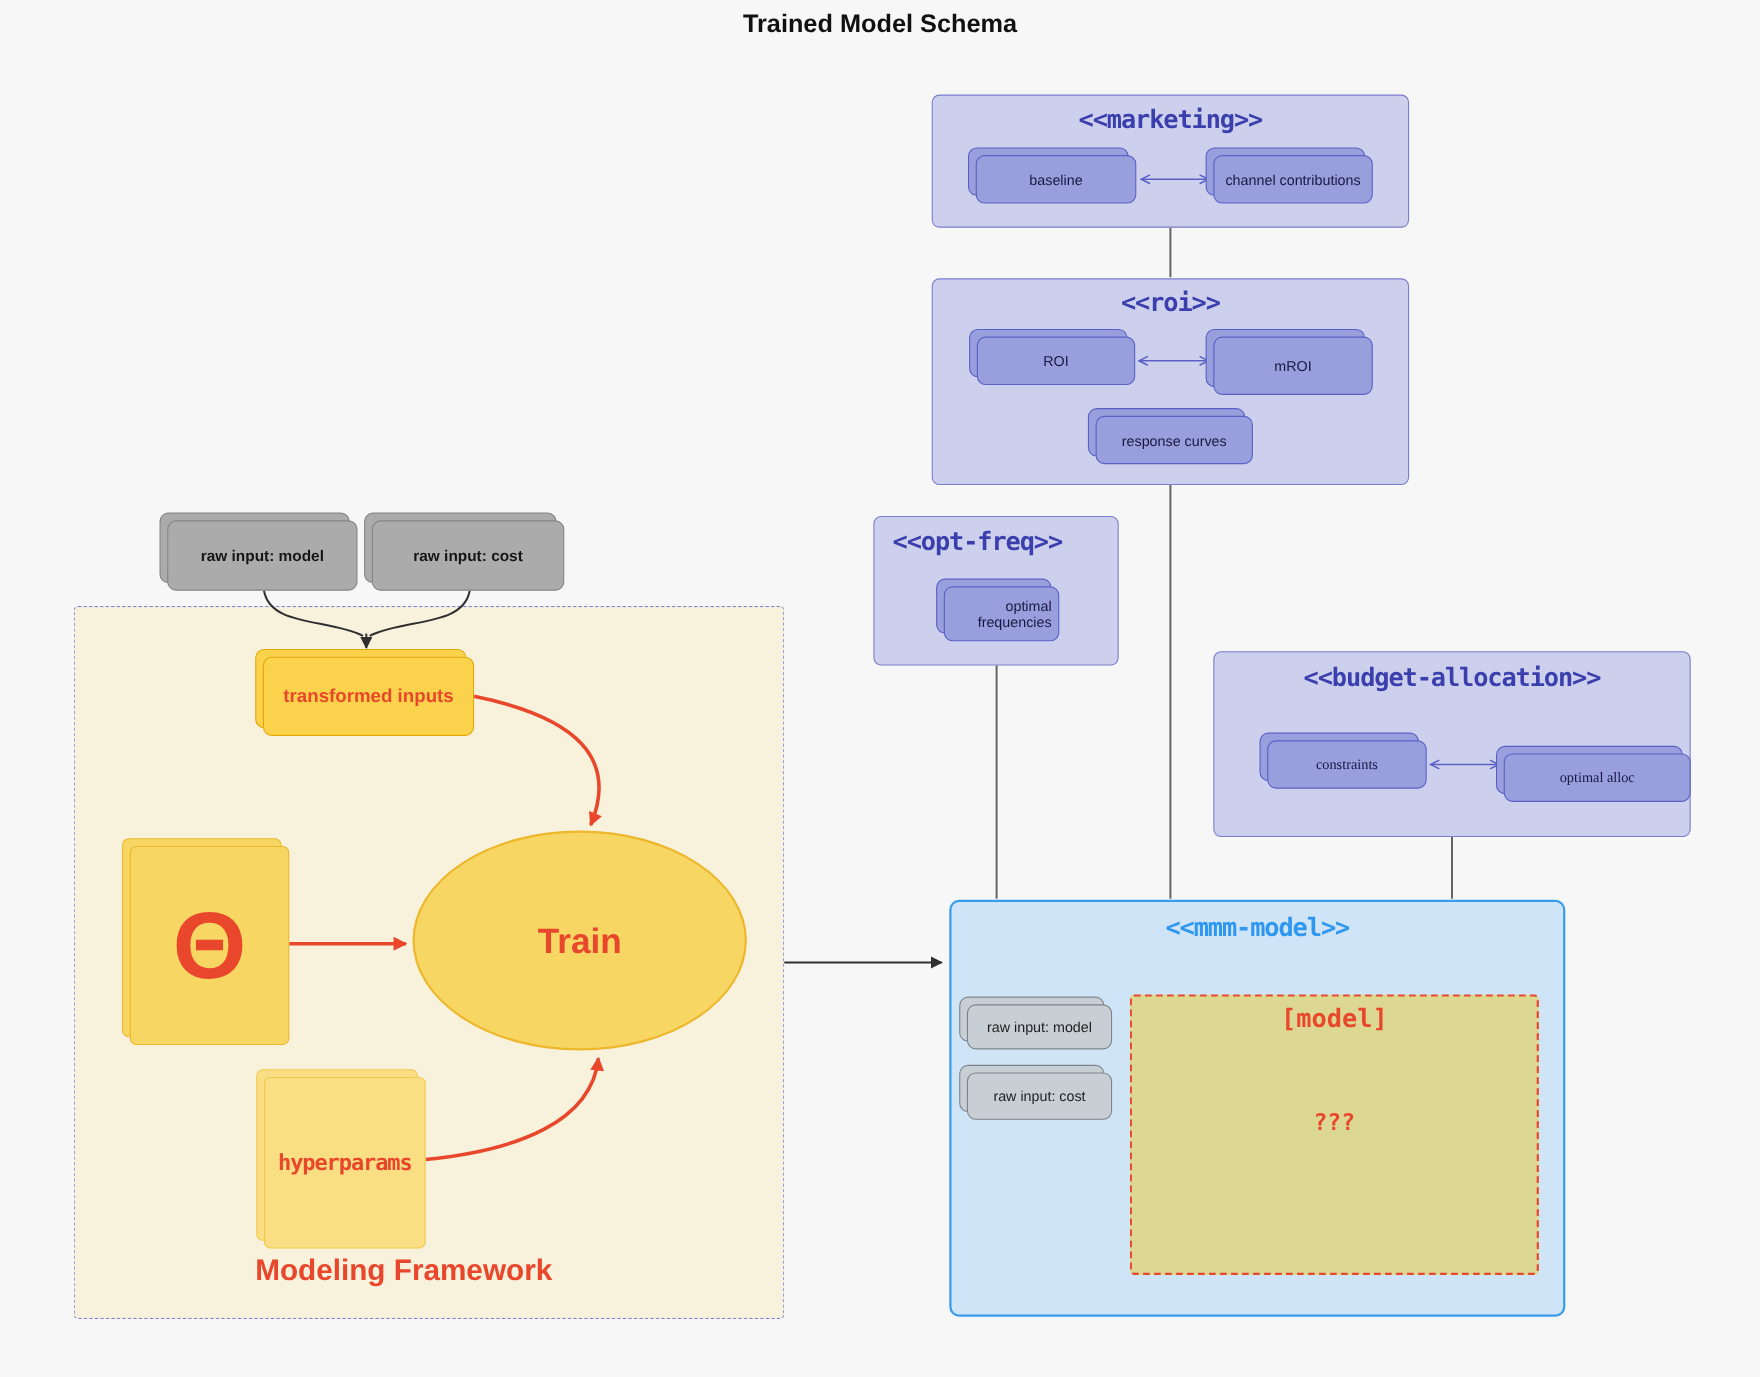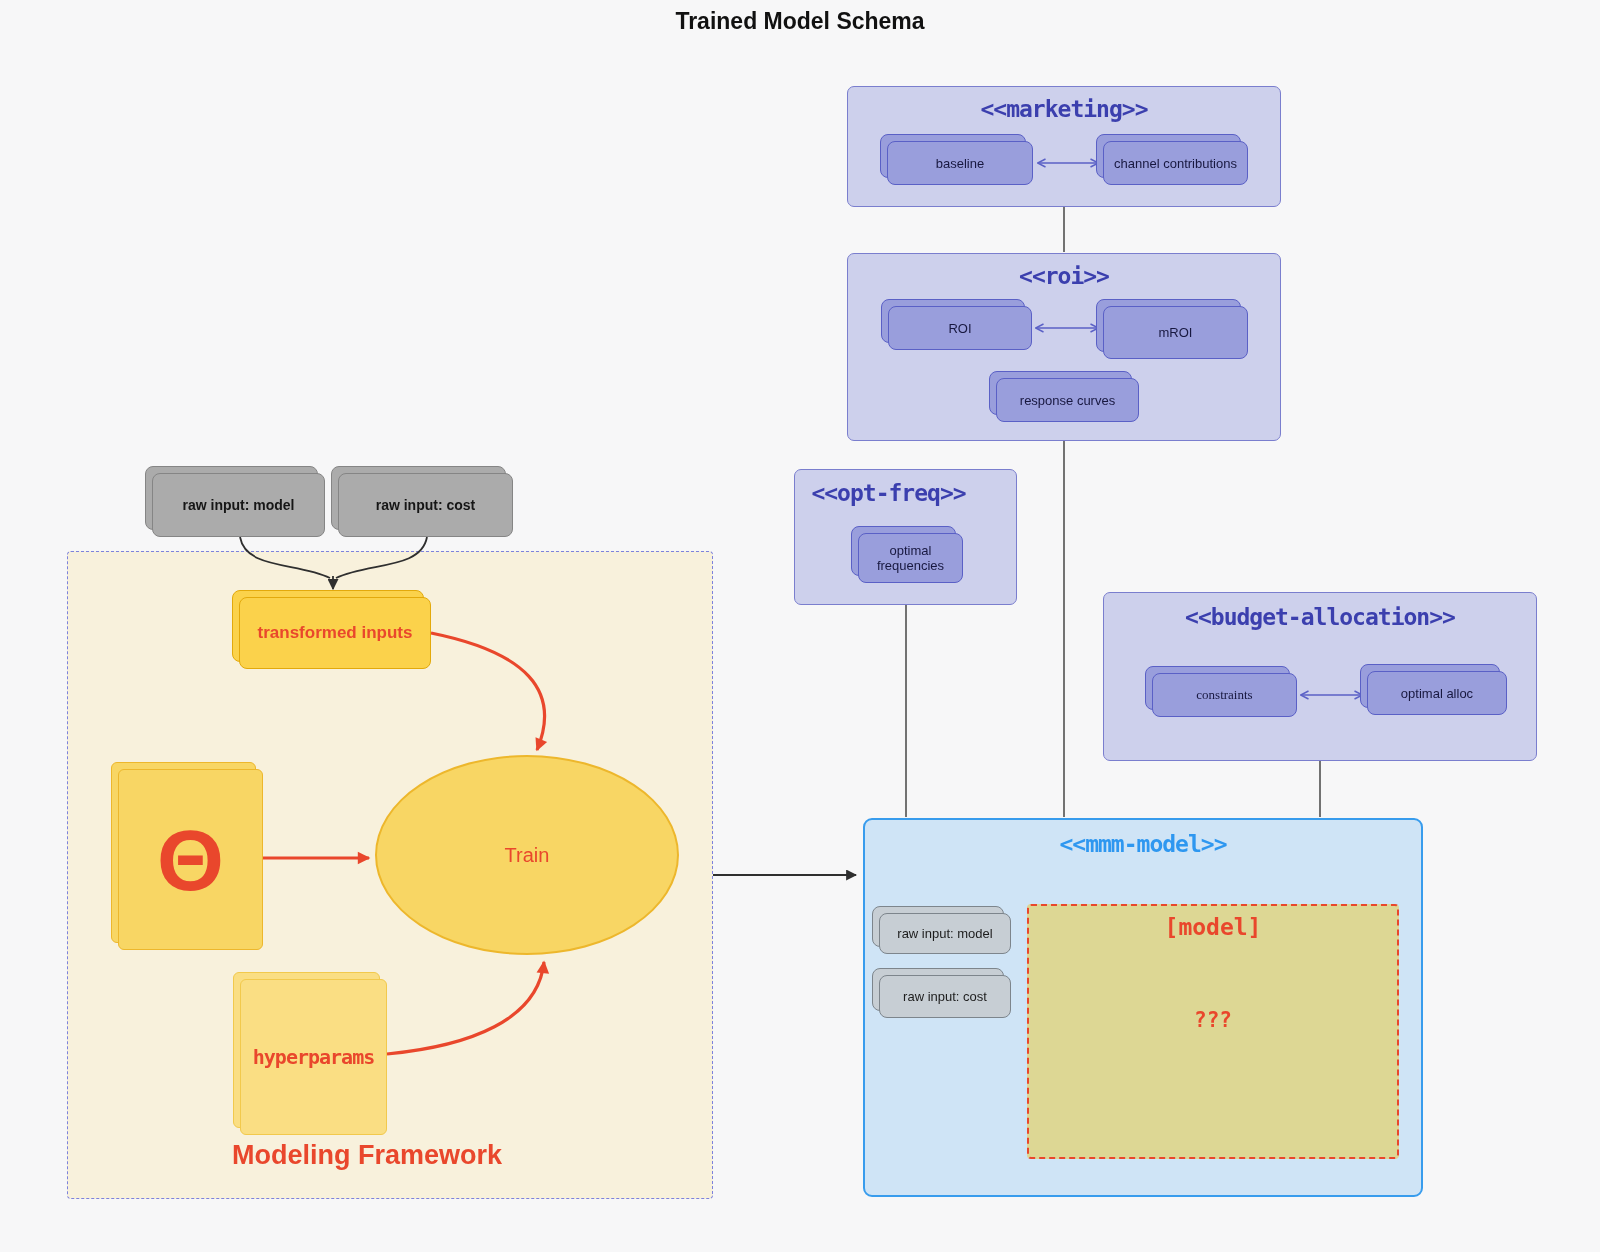--- a/index.html
+++ b/index.html
@@ -24,34 +24,34 @@
   .page-title{left:0;top:8px;width:1600px;text-align:center;font-size:23px;font-weight:bold;color:var(--text-dark);}
   .container{position:absolute;border-radius:7px;}
   .c-lav{background:var(--lav-fill);border:1.6px solid var(--lav-border);}
   .c-blue{background:var(--blue-fill);border:2.5px solid var(--blue-border);border-radius:9px;}
   .c-cream{background:var(--cream-fill);border:1.7px dashed var(--cream-border);border-radius:4px;}
   .ctitle{position:absolute;text-align:center;font-family:"DejaVu Sans Mono",monospace;font-weight:bold;font-size:23px;color:var(--lav-title);letter-spacing:-1px;}
   .ctitle.blue{color:var(--blue-title);}
   .stack{position:absolute;}
   .stack .back{position:absolute;left:0;top:0;right:7px;bottom:7px;border-radius:8px;}
   .stack .front{position:absolute;left:7px;top:7px;right:0;bottom:0;border-radius:8px;display:flex;align-items:center;justify-content:center;text-align:center;padding:2px 6px;}
-  .v-purple .back,.v-purple .front{background:var(--purple-fill);border:1.5px solid var(--purple-border);}
+  .v-purple .back,.v-purple .front{background:var(--purple-fill);border:1.5px solid var(--purple-border);text-align:right;}
   .v-purple .front{font-size:13px;color:var(--node-text);}
   .v-graydark .back,.v-graydark .front{background:var(--gray-fill);border:1.5px solid var(--gray-border);}
   .v-graydark .front{font-size:14px;font-weight:bold;color:#161616;}
   .v-graylight .back,.v-graylight .front{background:var(--graylight-fill);border:1.5px solid var(--graylight-border);}
   .v-graylight .front{font-size:13px;color:#1d1d1d;}
   .v-gold .back,.v-gold .front{background:var(--gold-fill);border:1.8px solid var(--gold-border);}
   .v-gold .front{font-size:17px;font-weight:bold;color:var(--red);}
   .v-goldmid .back,.v-goldmid .front{background:var(--goldmid-fill);border:1.8px solid var(--goldmid-border);border-radius:6px;}
   .v-goldlight .back,.v-goldlight .front{background:var(--goldlight-fill);border:1.8px solid var(--goldlight-border);border-radius:6px;}
   .v-goldlight .front{font-family:"DejaVu Sans Mono",monospace;font-size:20px;font-weight:bold;color:var(--red);letter-spacing:-1px;}
   .theta-glyph{font-size:86px;font-weight:800;color:var(--red);line-height:1;}
   .ellipse{position:absolute;border-radius:50%;background:var(--goldmid-fill);border:2px solid var(--goldmid-border);display:flex;align-items:center;justify-content:center;}
-  .train-label{font-size:20px;font-weight:normal;color:var(--red);}
+  .train-label{font-size:32px;font-weight:bold;color:var(--red);}
   .fw-label{position:absolute;text-align:center;font-size:27px;font-weight:bold;color:var(--red);}
   .model-box{position:absolute;background:var(--khaki-fill);border:2.5px dashed var(--red);border-radius:4px;}
   .model-title{position:absolute;text-align:center;font-family:"DejaVu Sans Mono",monospace;font-size:23px;font-weight:bold;color:var(--red);}
   .model-q{position:absolute;text-align:center;font-family:"DejaVu Sans Mono",monospace;font-size:21px;font-weight:bold;color:var(--red);}
   svg.overlay{position:absolute;left:0;top:0;pointer-events:none;}
   .ln-black{fill:none;stroke:var(--line-black);stroke-width:1.8;}
   .ln-red{fill:none;stroke:var(--red);stroke-width:3.2;}
   .ln-gray{fill:none;stroke:var(--line-gray);stroke-width:1.8;}
   .ln-purple{fill:none;stroke:var(--purple-border);stroke-width:1.4;}
   #ah-black path{fill:var(--line-black);}
@@ -172,21 +172,21 @@
 
   <div class="stack v-purple" style="left:851px;top:526px;width:112px;height:57px;">
     <div class="back"></div>
     <div class="front">optimal frequencies</div>
   </div>
 
   <div class="stack v-purple" style="left:1145px;top:666px;width:152px;height:51px;font-family:Liberation Serif, serif;">
     <div class="back"></div>
     <div class="front">constraints</div>
   </div>
-  <div class="stack v-purple" style="left:1360px;top:664px;width:147px;height:51px;">
+  <div class="stack v-purple" style="left:1360px;top:678px;width:177px;height:51px;font-family:Liberation Serif, serif;">
     <div class="back"></div>
     <div class="front">optimal alloc</div>
   </div>
 
   <div class="stack v-graylight" style="left:872px;top:906px;width:139px;height:48px;">
     <div class="back"></div>
     <div class="front">raw input: model</div>
   </div>
   <div class="stack v-graylight" style="left:872px;top:968px;width:139px;height:50px;">
     <div class="back"></div>

